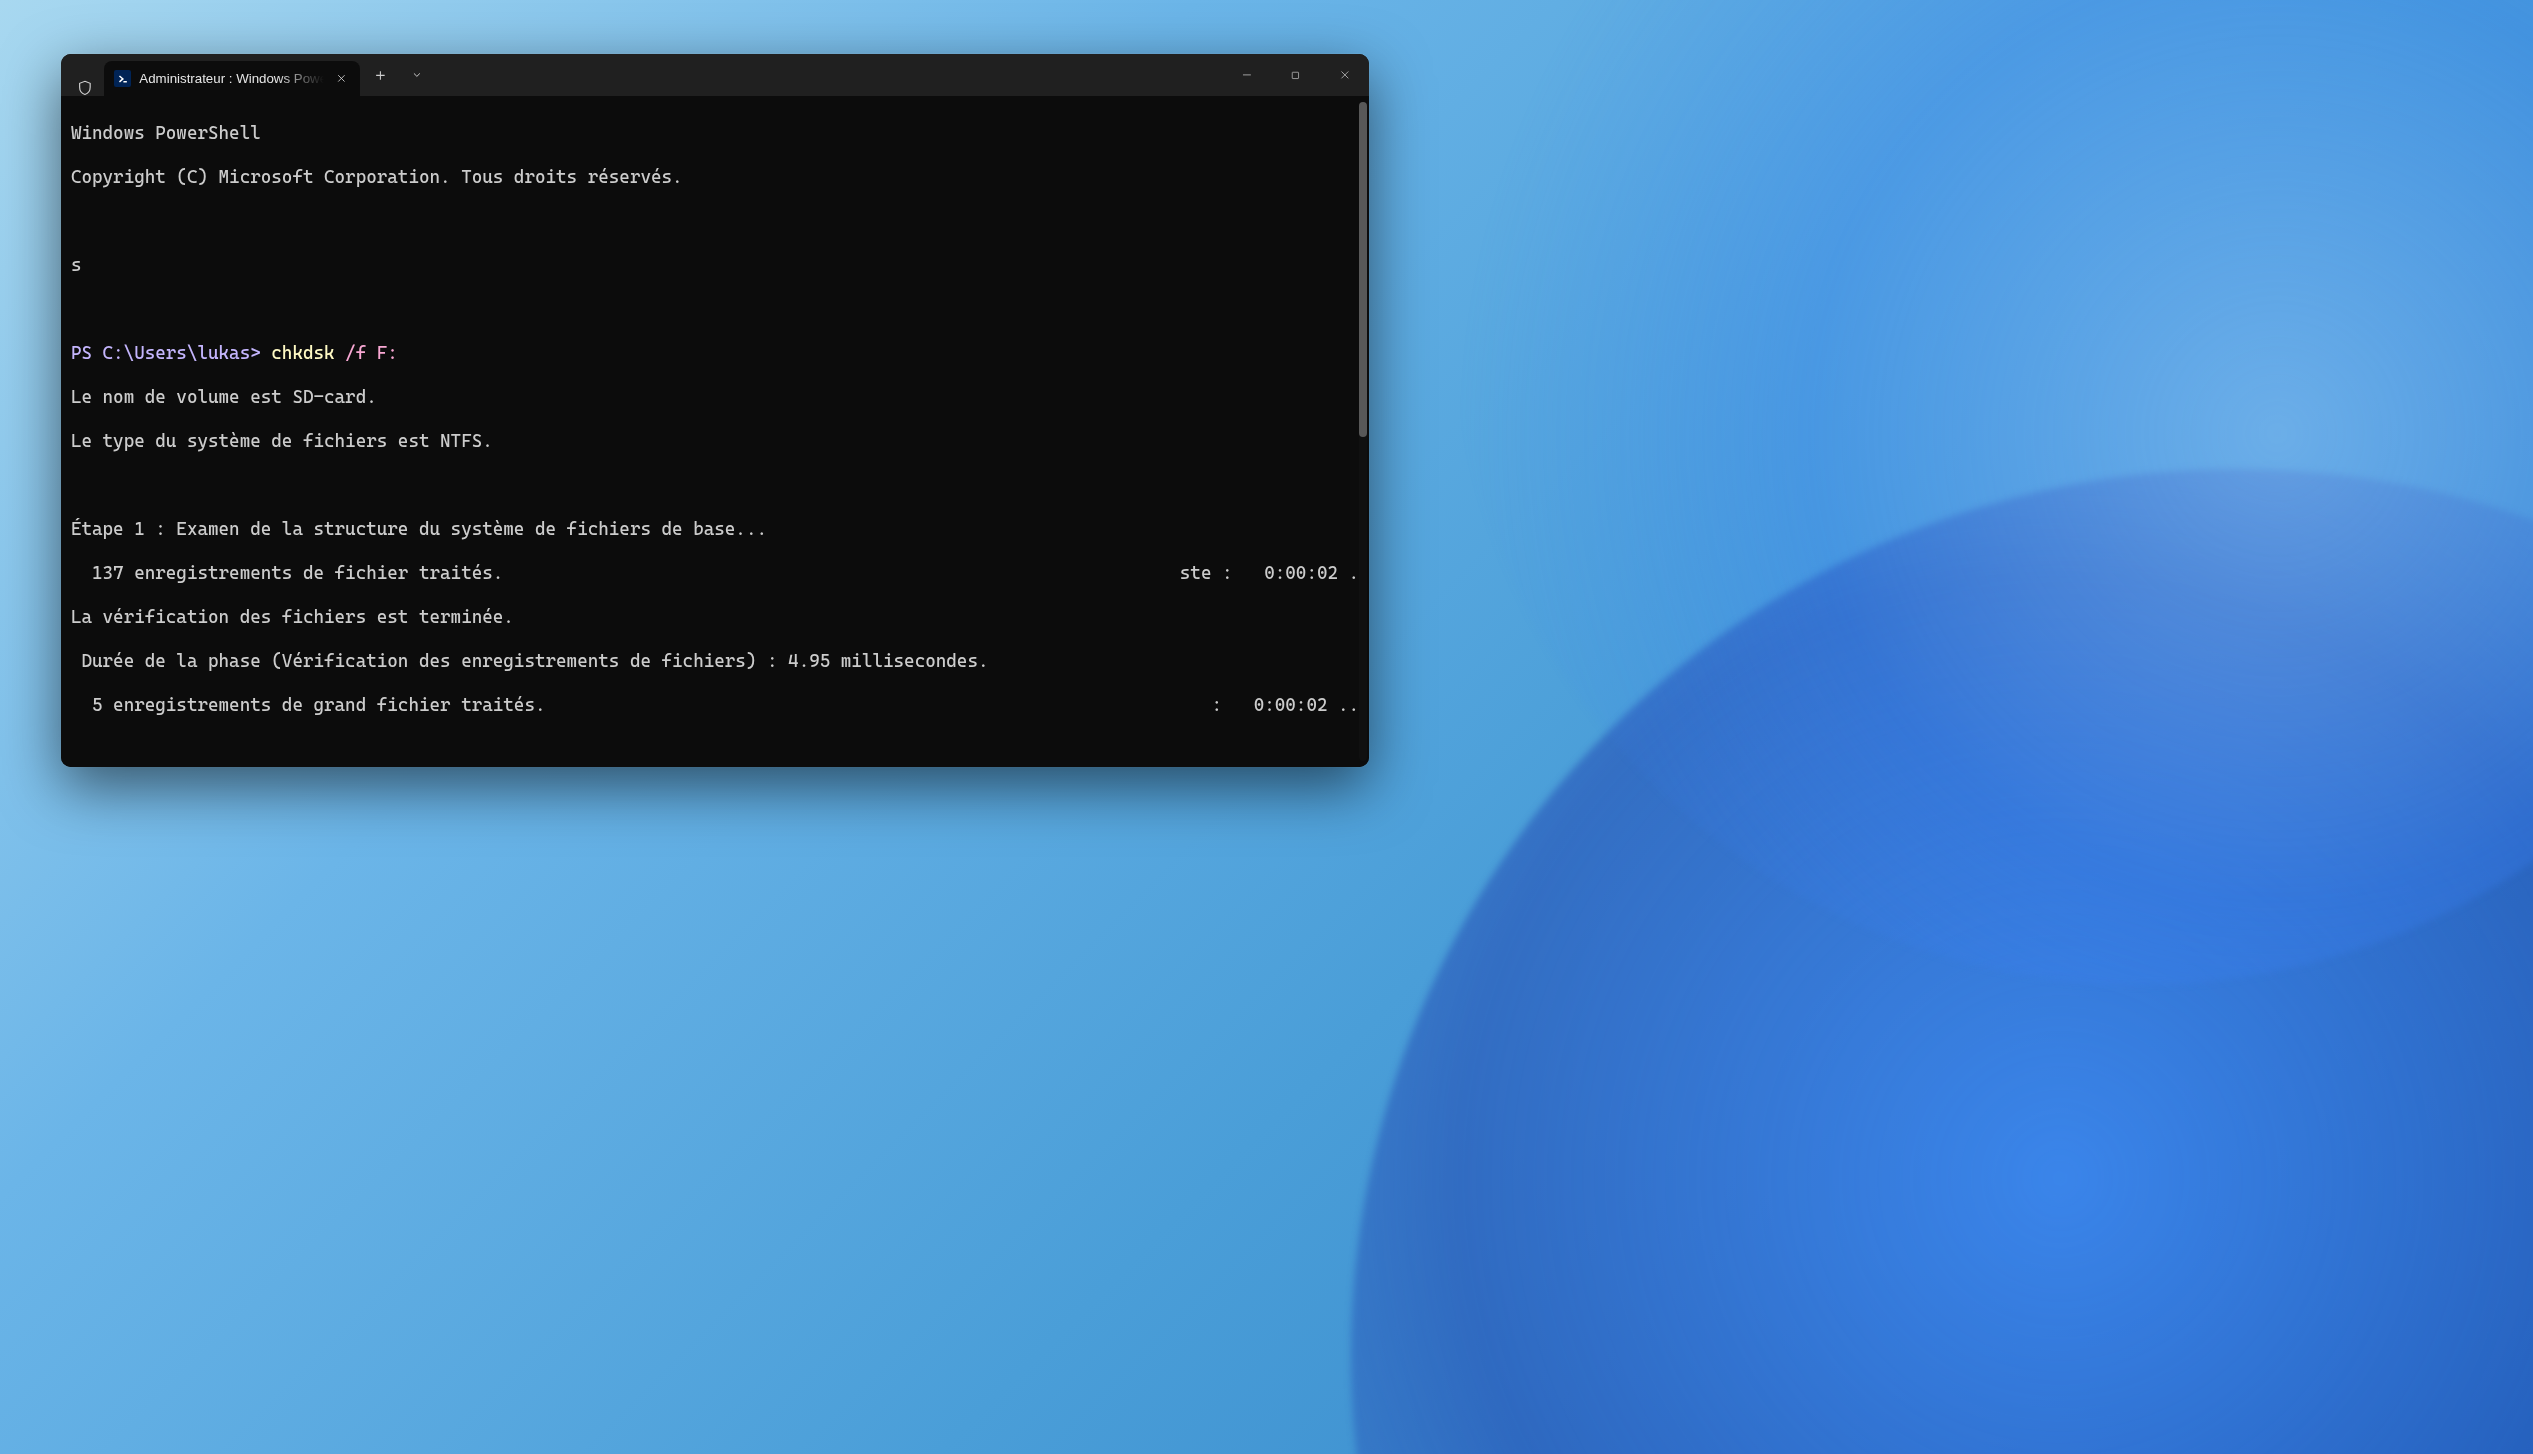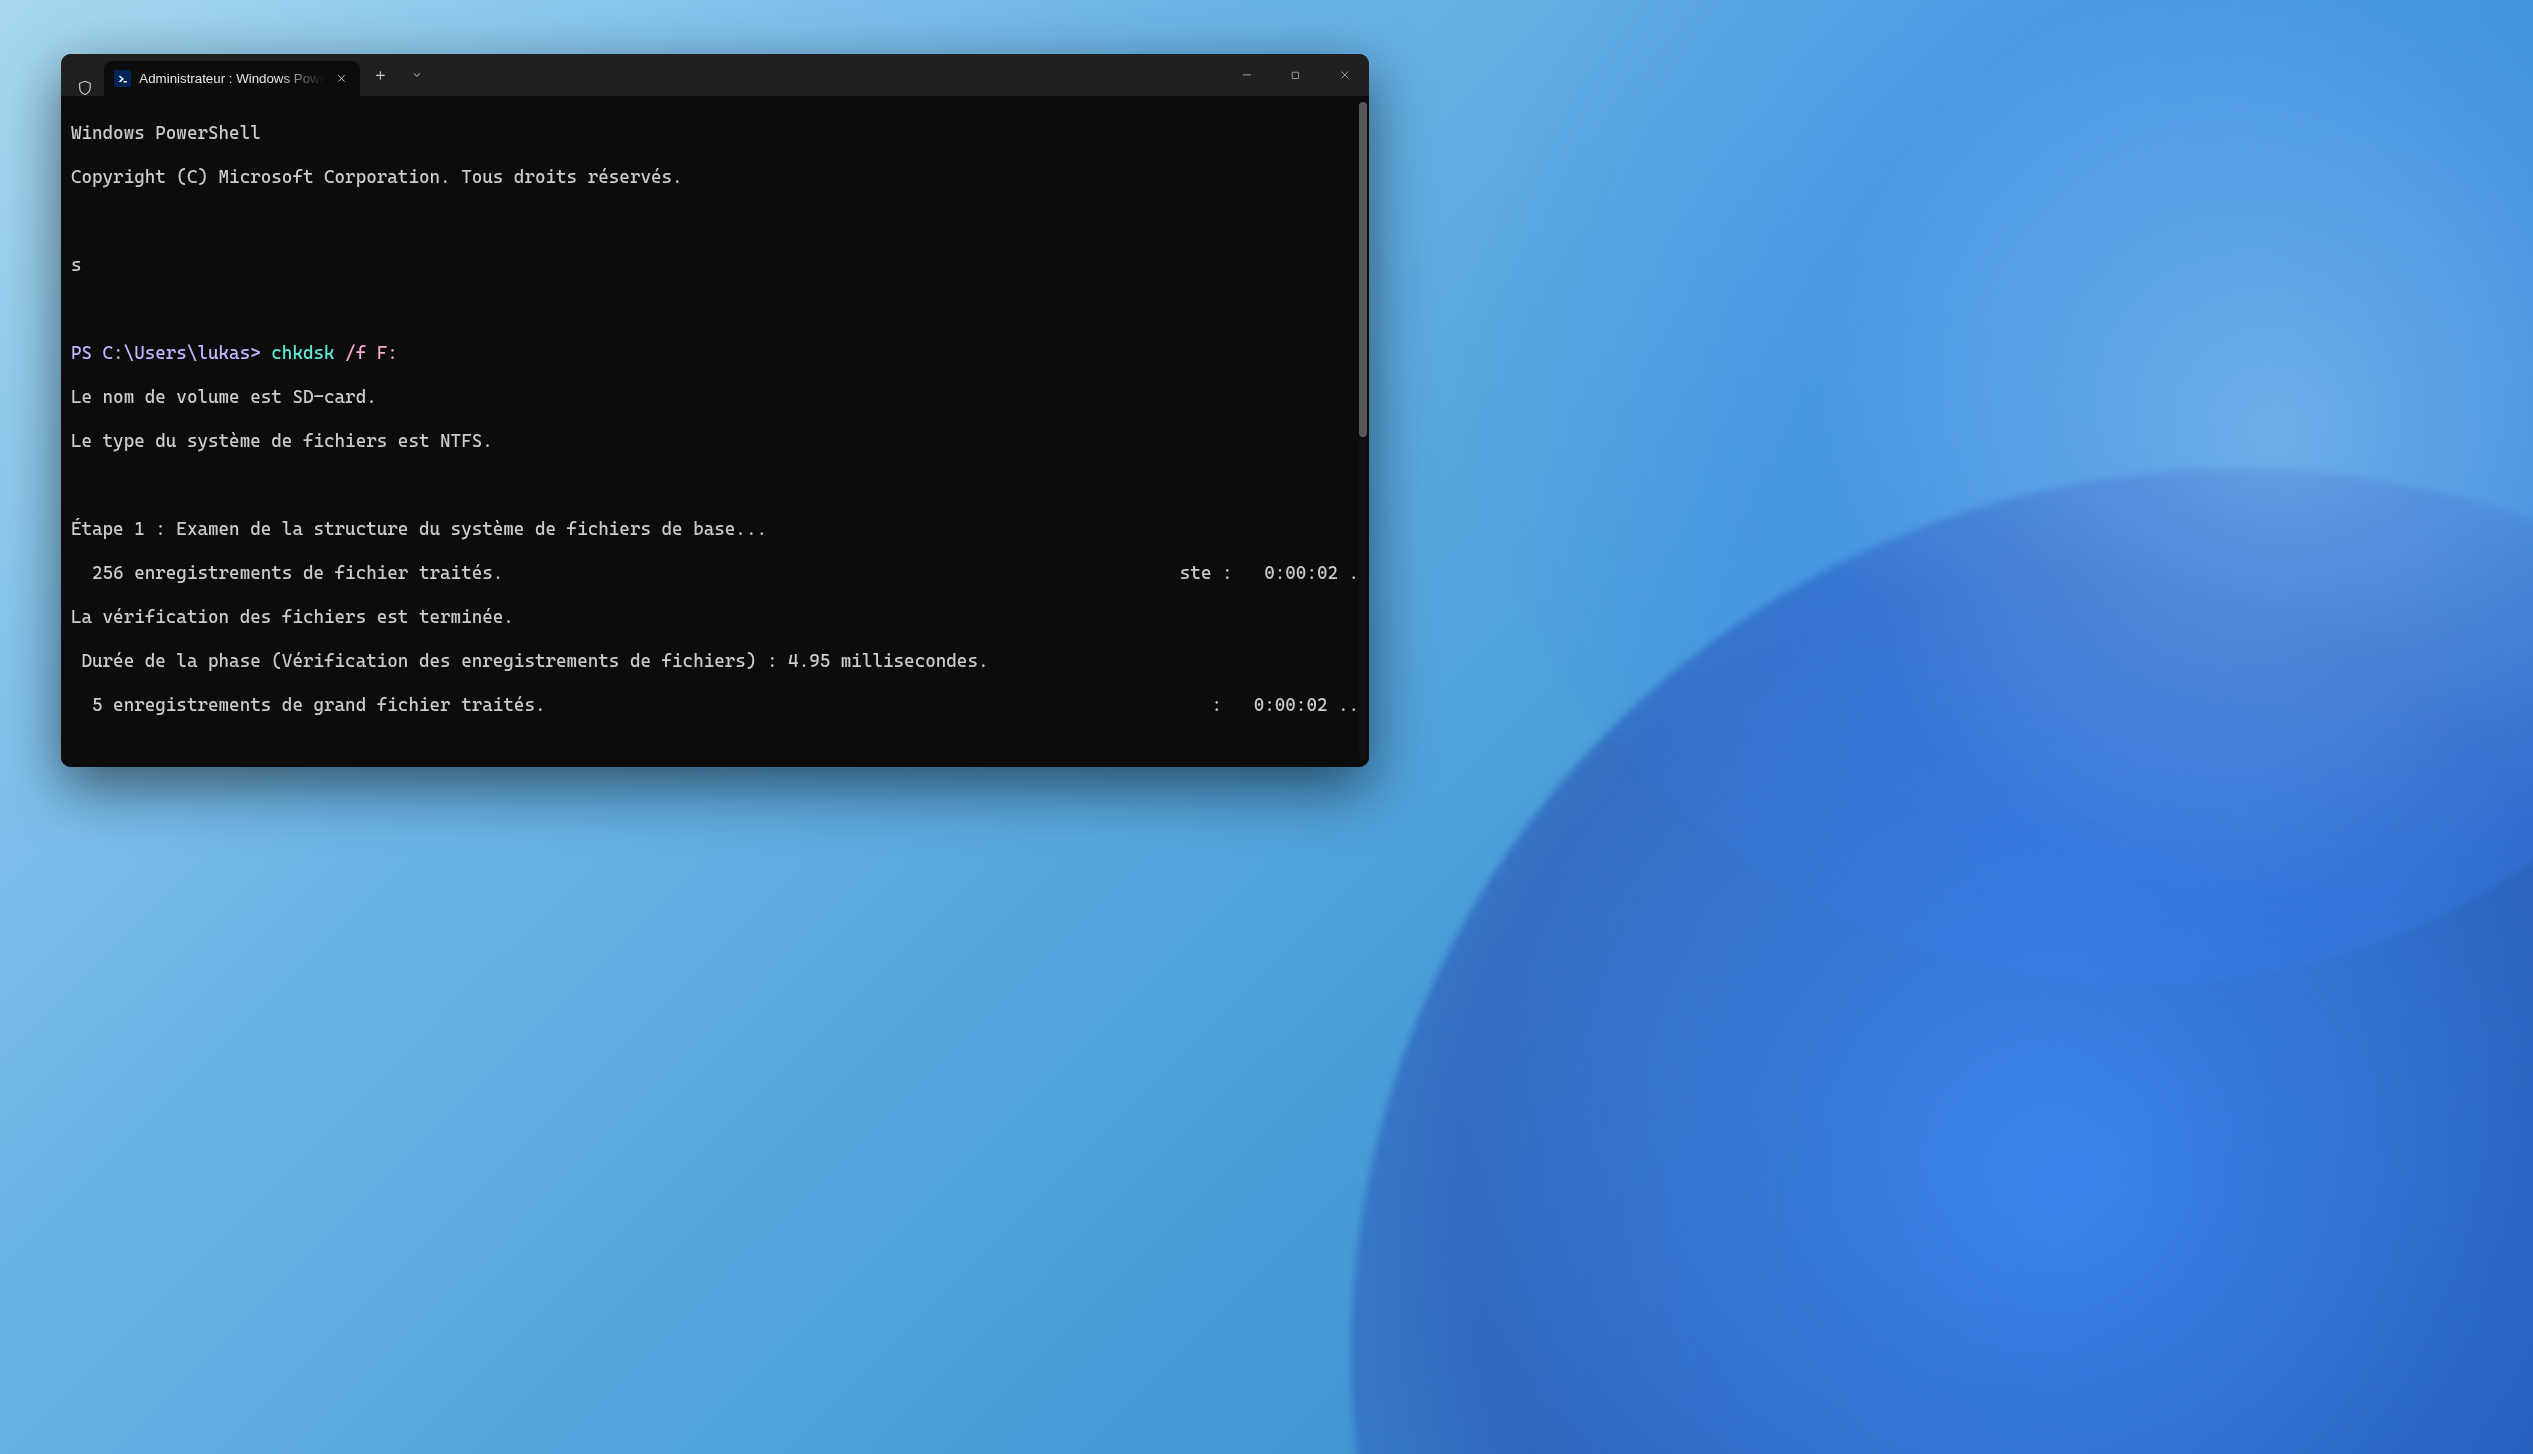--- a/index.html
+++ b/index.html
@@ -139,21 +139,21 @@
     border-radius:3.9px;
   }
   .scrollbar-thumb {
     position:absolute;
     right:2px; top:5.9px;
     width:7.9px; height: 50%;
     background: rgba(160,160,160,0.5);
     border-radius:3.9px;
   }
   .prompt-path { color:#c4b5fd; }
-  .cmd { color:#5eead4;text-align:right; }
+  .cmd { color:#fef9c3;text-align:right; }
   .cmd-arg { color:#f9a8d4; }
   .line { display:block; }
   .row2 { display:flex; }
   .row2 .left { flex: 0 0 auto; }
   .row2 .right { margin-left:auto; white-space: pre; }
 </style>
 </head>
 <body>
 
 <div class="wallpaper-swirl"></div>
@@ -217,21 +217,21 @@
 <span class="line">Windows PowerShell</span>
 <span class="line">Copyright (C) Microsoft Corporation. Tous droits réservés.</span>
 <span class="line"> </span>
 <span class="line">s</span>
 <span class="line"> </span>
 <span class="line"><span class="prompt-path">PS C:\Users\lukas&gt;</span> <span class="cmd">chkdsk</span> <span class="cmd-arg">/f F:</span></span>
 <span class="line">Le nom de volume est SD-card.</span>
 <span class="line">Le type du système de fichiers est NTFS.</span>
 <span class="line"> </span>
 <span class="line">Étape 1 : Examen de la structure du système de fichiers de base...</span>
-<span class="row2"><span class="left">  256 enregistrements de fichier traités.</span><span class="right">ste :   0:00:02 .</span></span>
+<span class="row2"><span class="left">  137 enregistrements de fichier traités.</span><span class="right">ste :   0:00:02 .</span></span>
 <span class="line">La vérification des fichiers est terminée.</span>
 <span class="line"> Durée de la phase (Vérification des enregistrements de fichiers) : 4.95 millisecondes.</span>
 <span class="row2"><span class="left">  5 enregistrements de grand fichier traités.</span><span class="right">:   0:00:02 ..</span></span>
 
 
 
 
 
 
 

